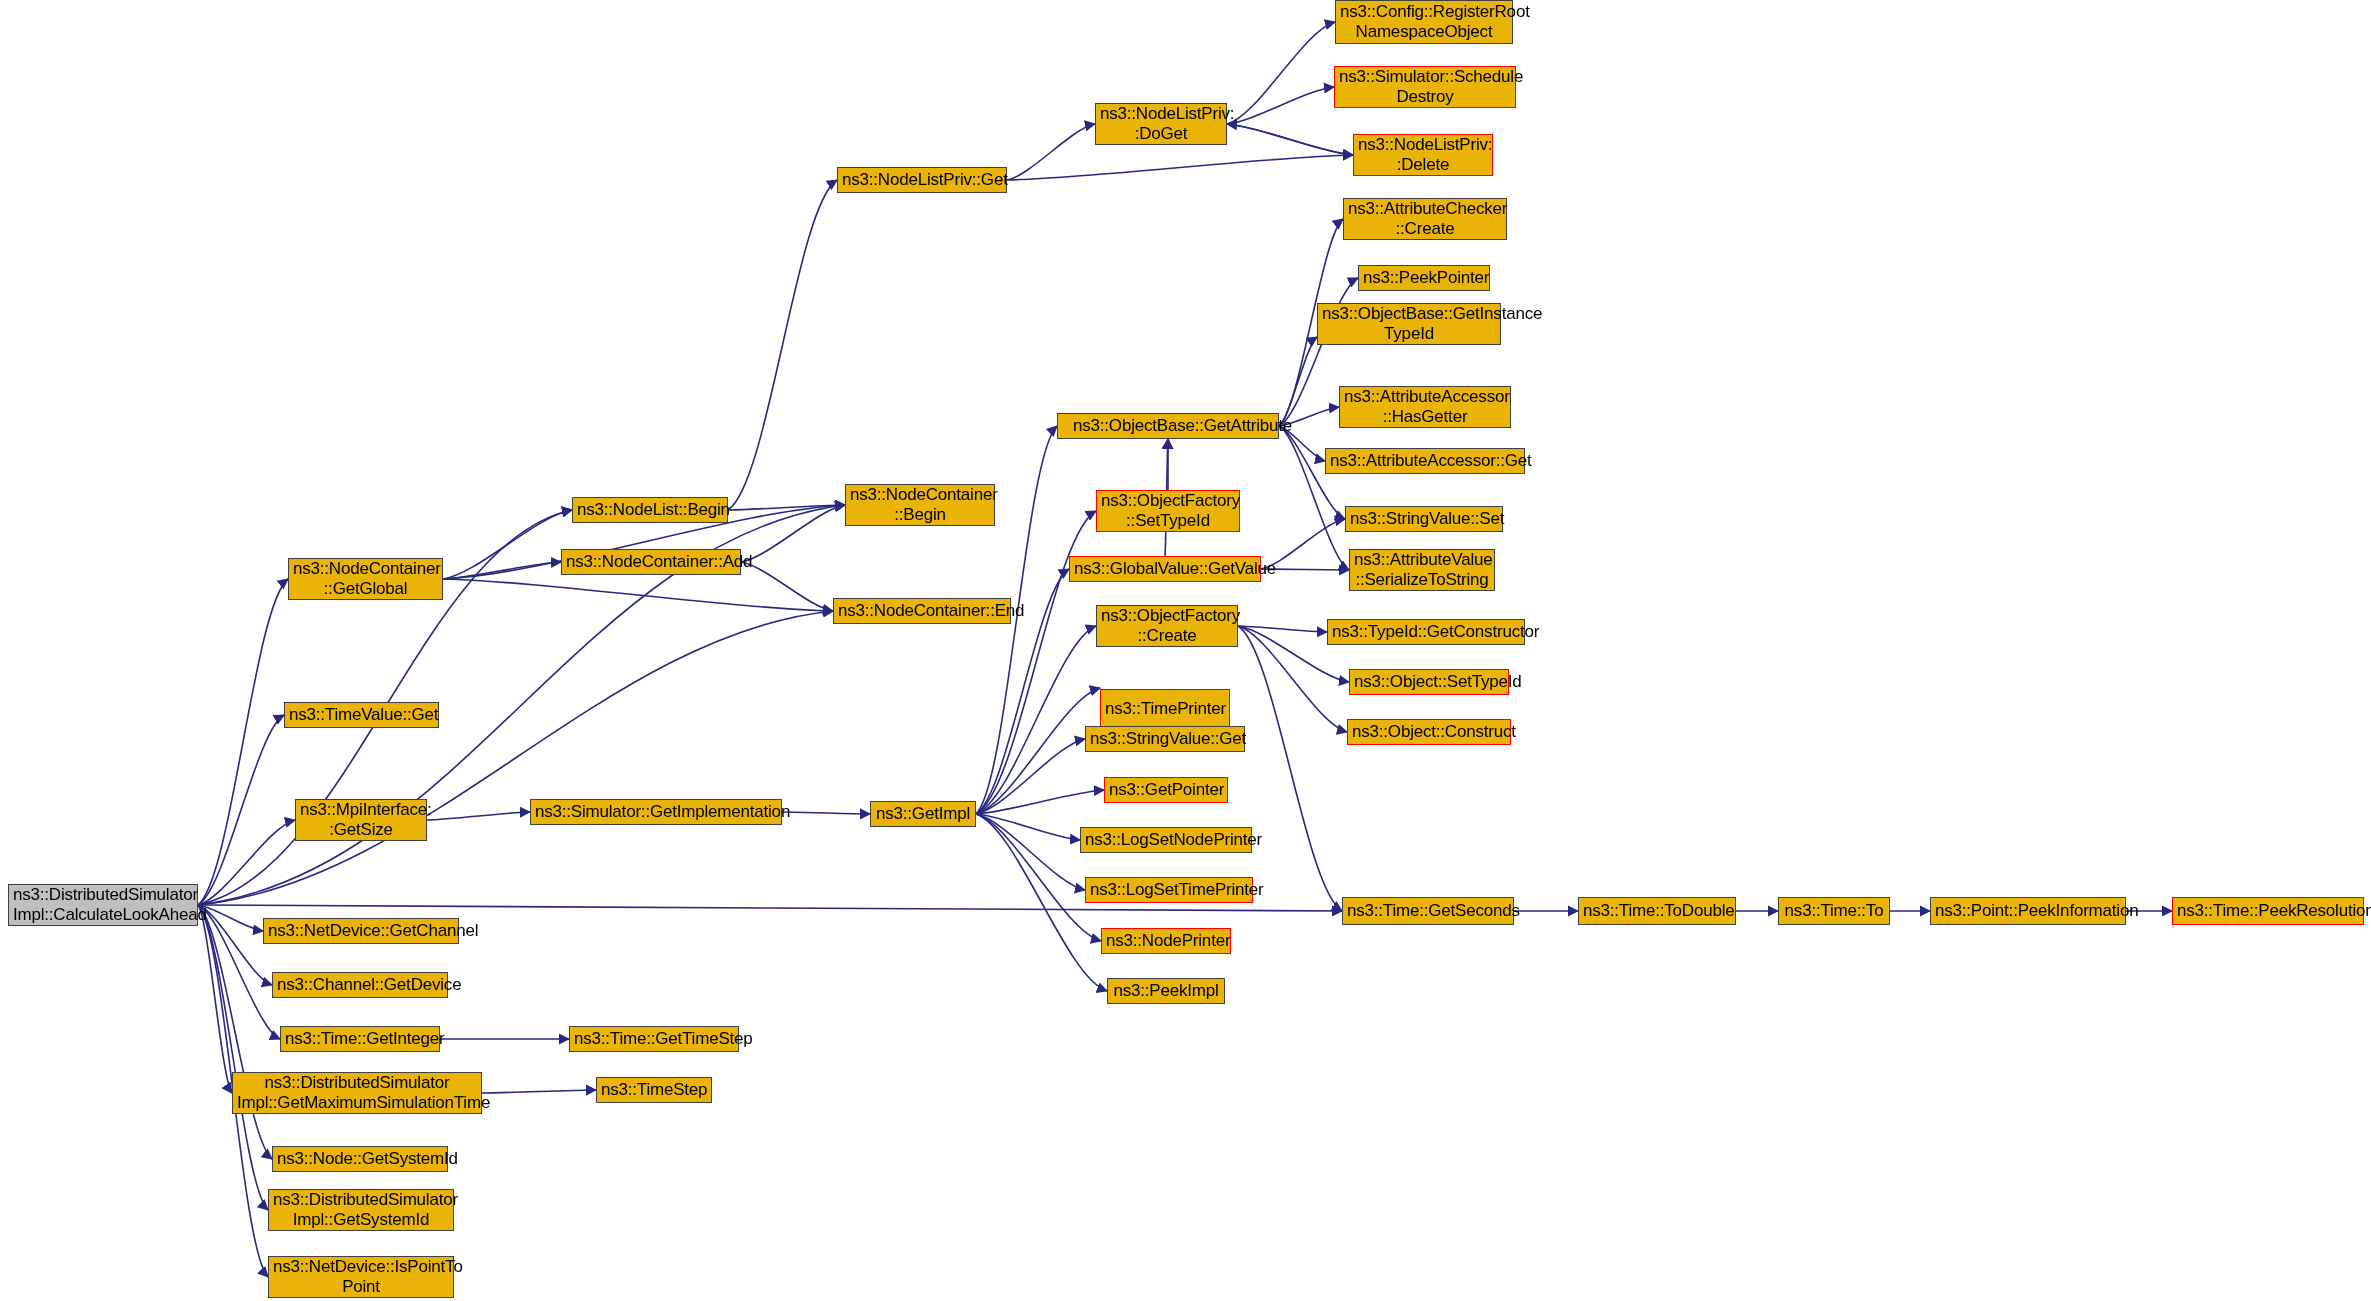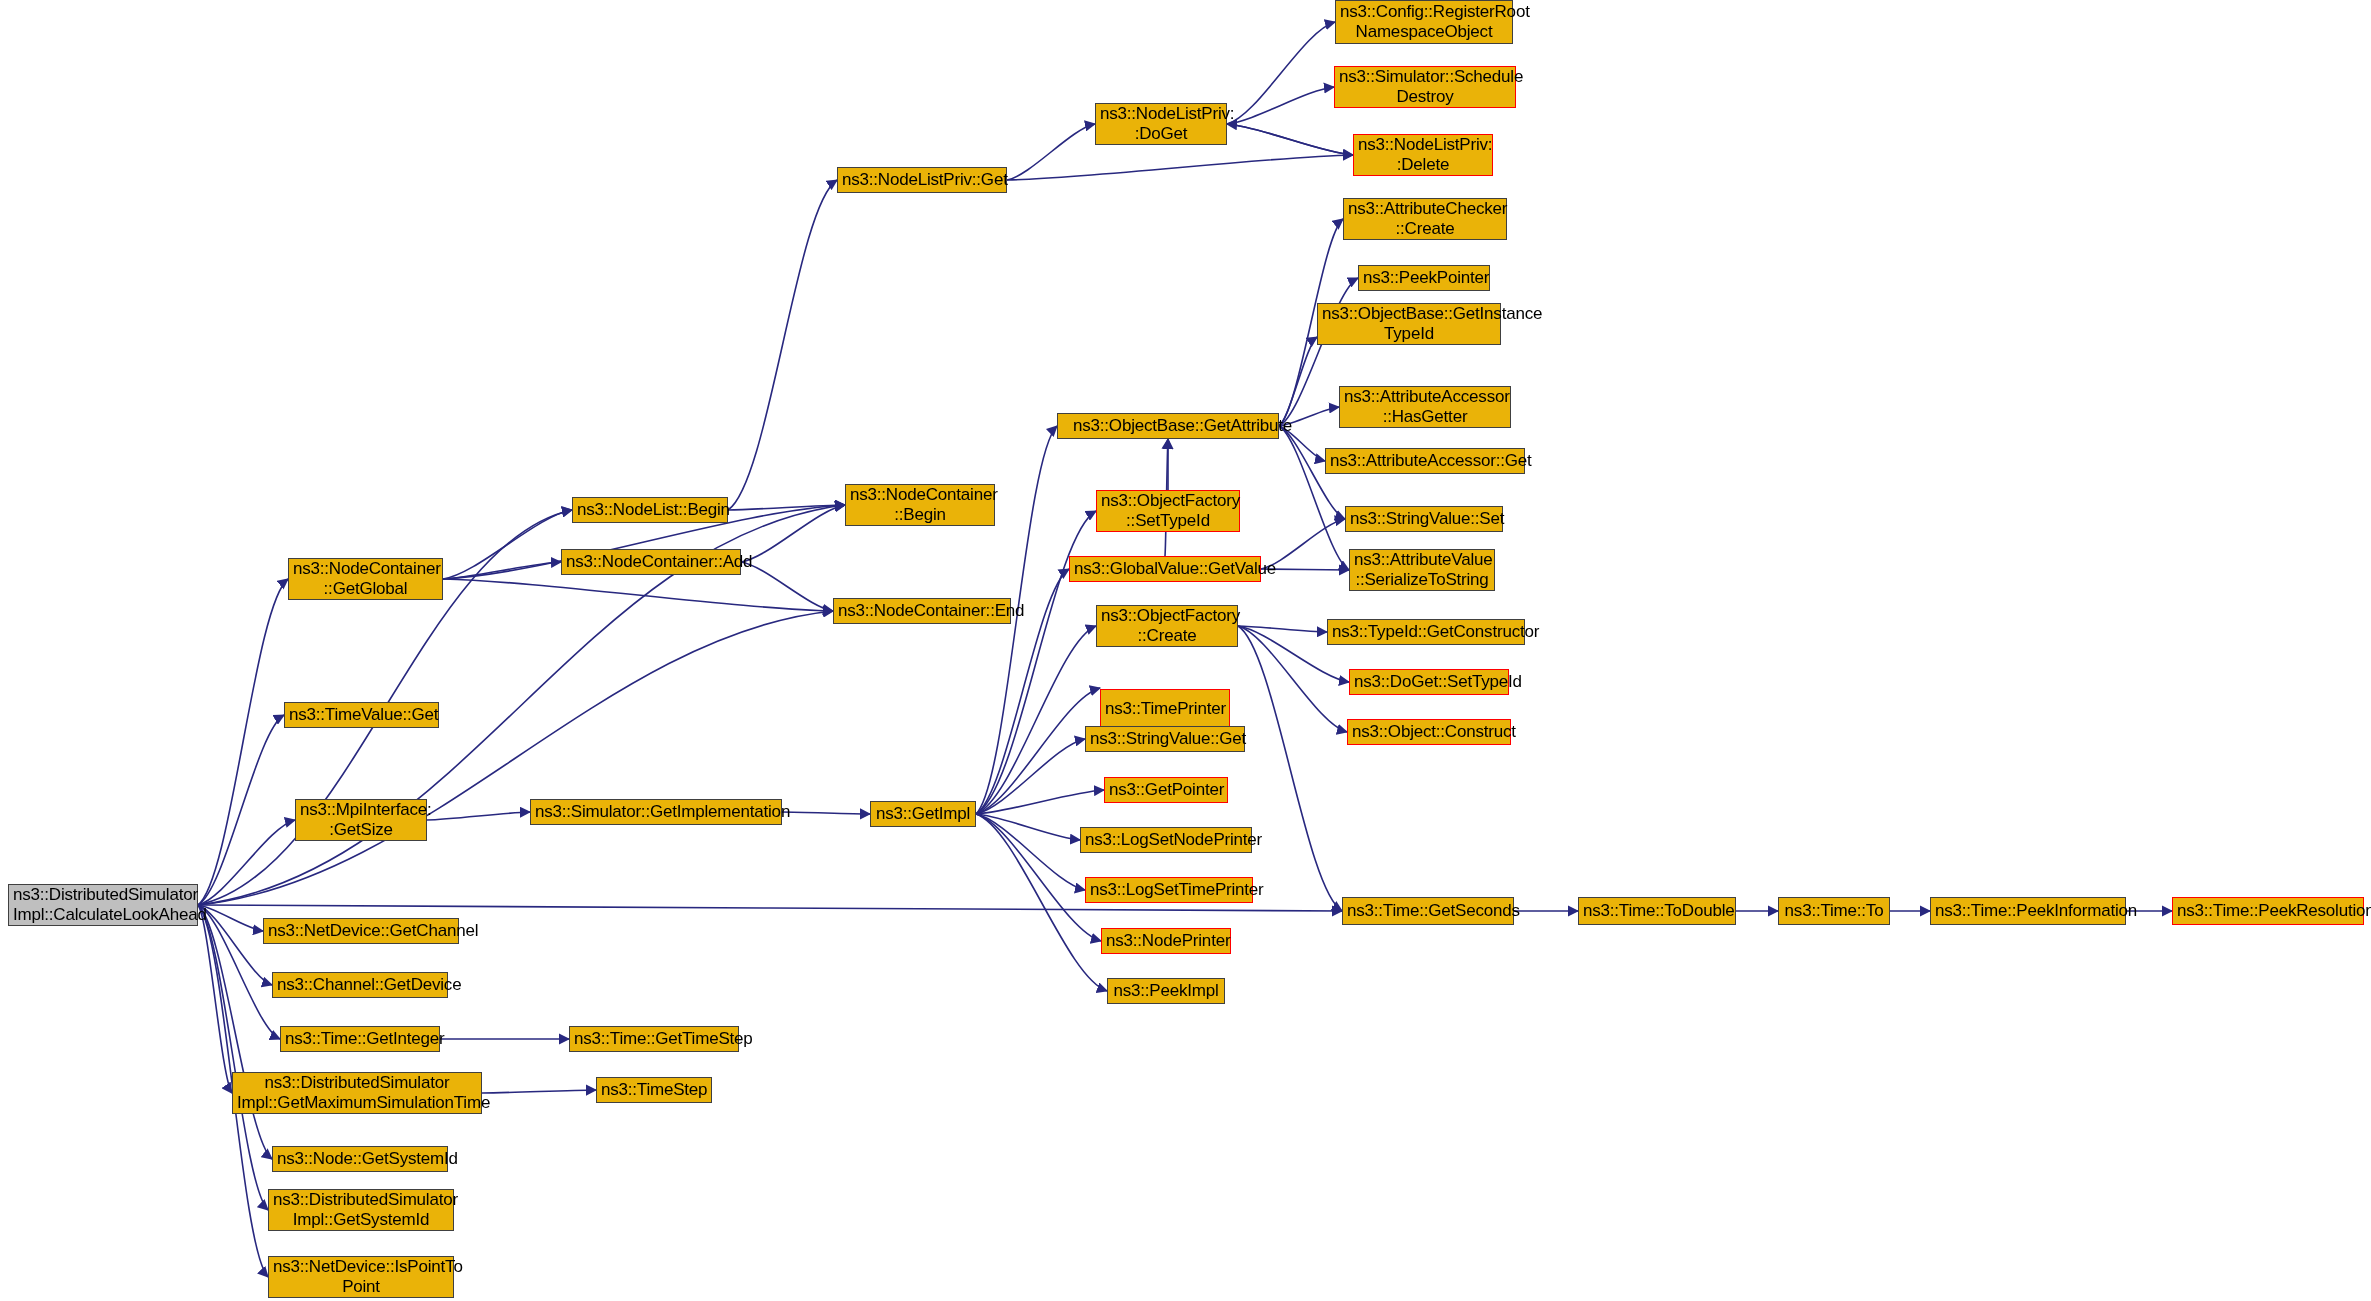--- a/index.html
+++ b/index.html
@@ -229,34 +229,34 @@
         <span class="lbl">ns3::StringValue::Set</span>
       </div>
       <div class="node" style="left: 1349px; top: 549px; width: 146px; height: 42px;">
         <span class="lbl">ns3::AttributeValue
 ::SerializeToString</span>
       </div>
       <div class="node" style="left: 1327px; top: 619px; width: 198px; height: 26px;">
         <span class="lbl">ns3::TypeId::GetConstructor</span>
       </div>
       <div class="node red" style="left: 1349px; top: 669px; width: 160px; height: 26px;">
-        <span class="lbl">ns3::DoGet::SetTypeId</span>
+        <span class="lbl">ns3::Object::SetTypeId</span>
       </div>
       <div class="node red" style="left: 1347px; top: 719px; width: 164px; height: 26px;">
         <span class="lbl">ns3::Object::Construct</span>
       </div>
       <div class="node" style="left: 1342px; top: 897px; width: 172px; height: 28px;">
         <span class="lbl">ns3::Time::GetSeconds</span>
       </div>
       <div class="node" style="left: 1578px; top: 897px; width: 158px; height: 28px;">
         <span class="lbl">ns3::Time::ToDouble</span>
       </div>
       <div class="node" style="left: 1778px; top: 897px; width: 112px; height: 28px;">
         <span class="lbl">ns3::Time::To</span>
       </div>
       <div class="node" style="left: 1930px; top: 897px; width: 196px; height: 28px;">
-        <span class="lbl">ns3::Time::PeekInformation</span>
+        <span class="lbl">ns3::Point::PeekInformation</span>
       </div>
       <div class="node red" style="left: 2172px; top: 897px; width: 192px; height: 28px; text-align: right;">
         <span class="lbl">ns3::Time::PeekResolution</span>
       </div>
     </div>
 </div>
 
 </body></html>

